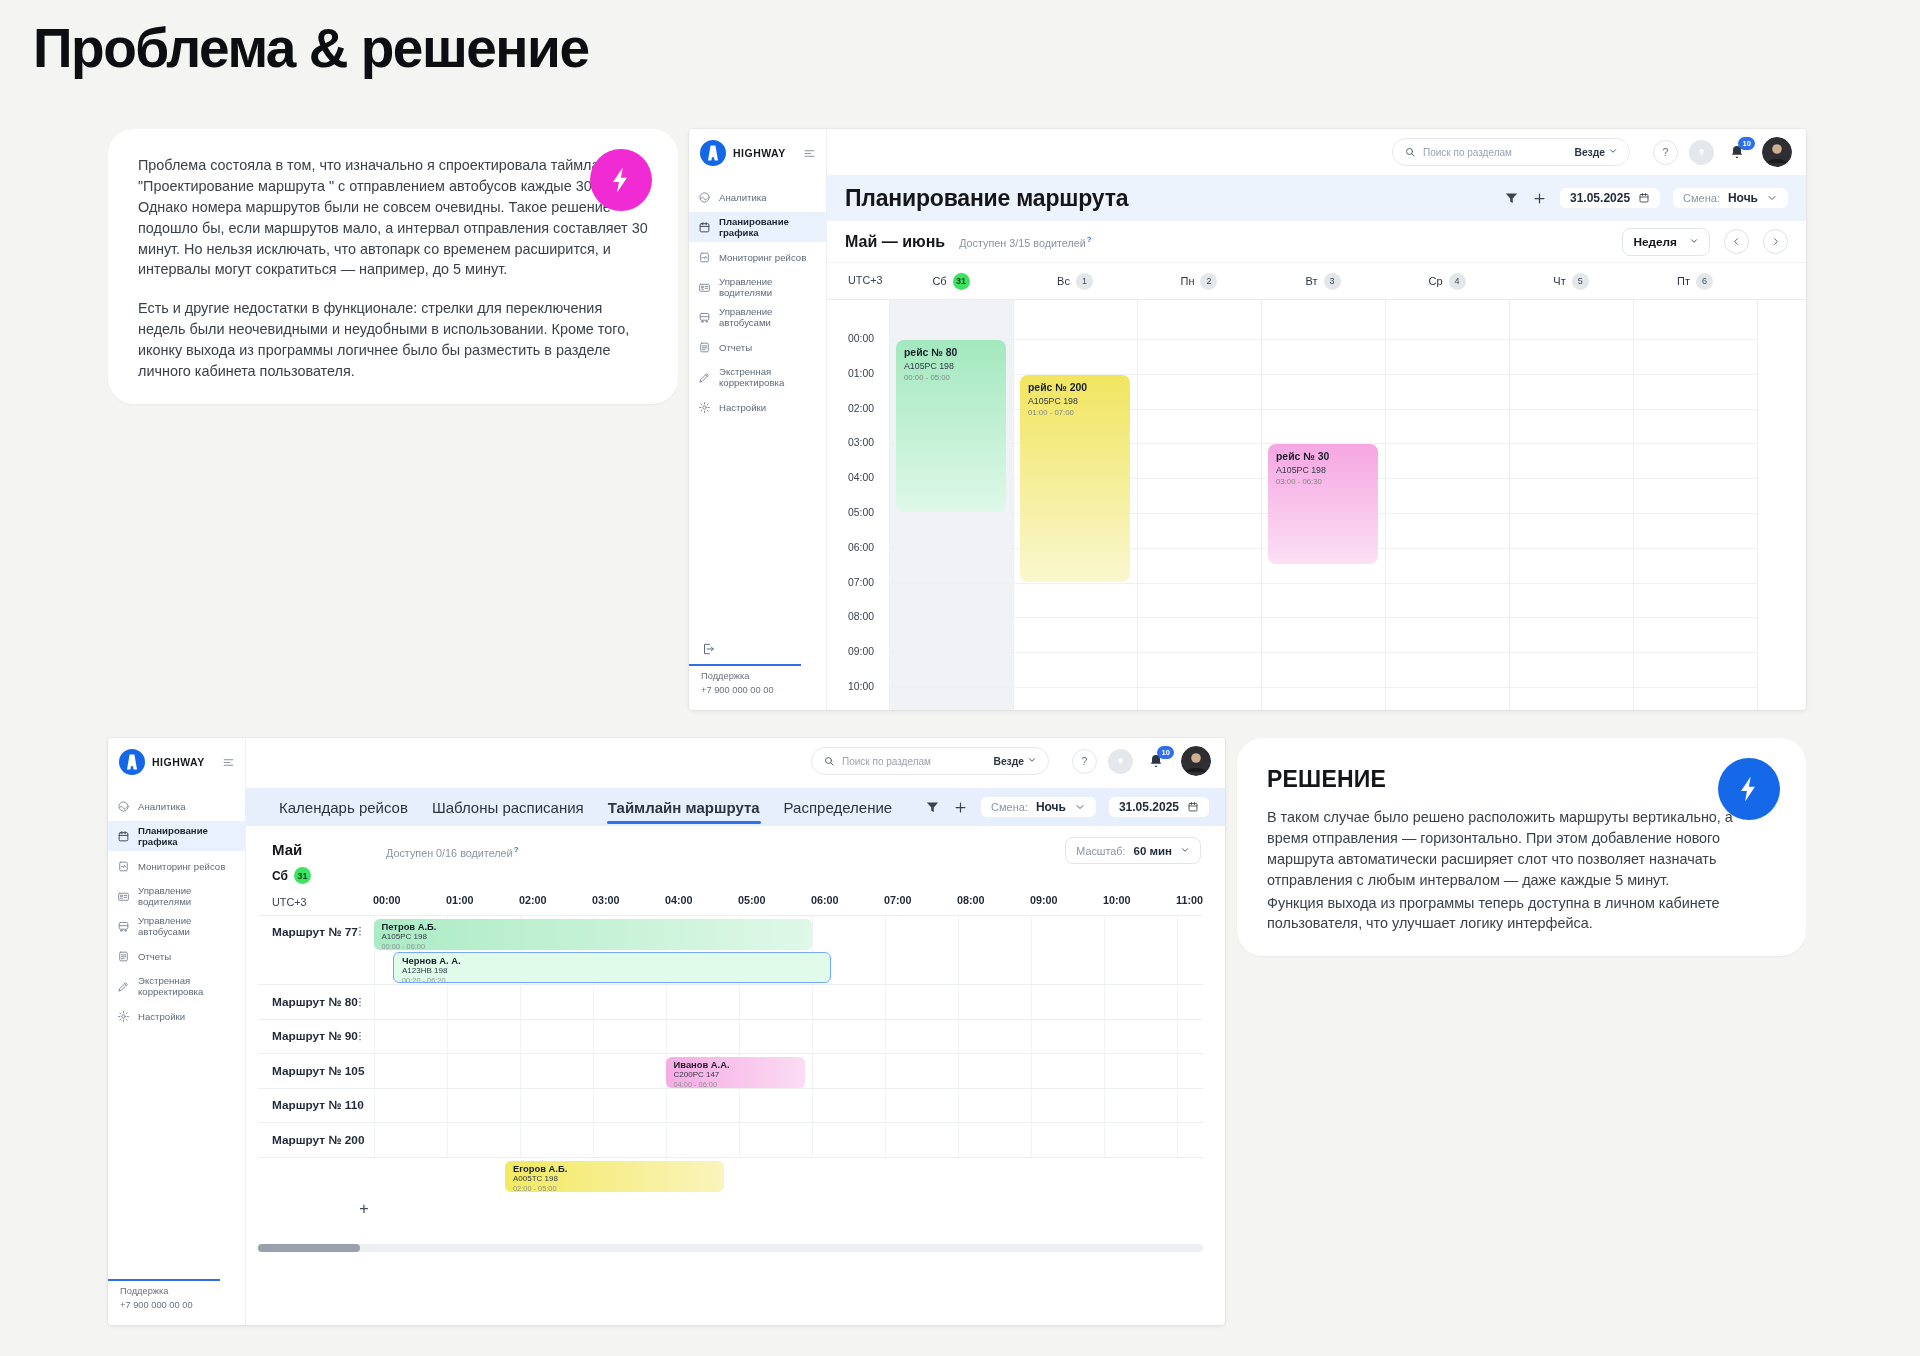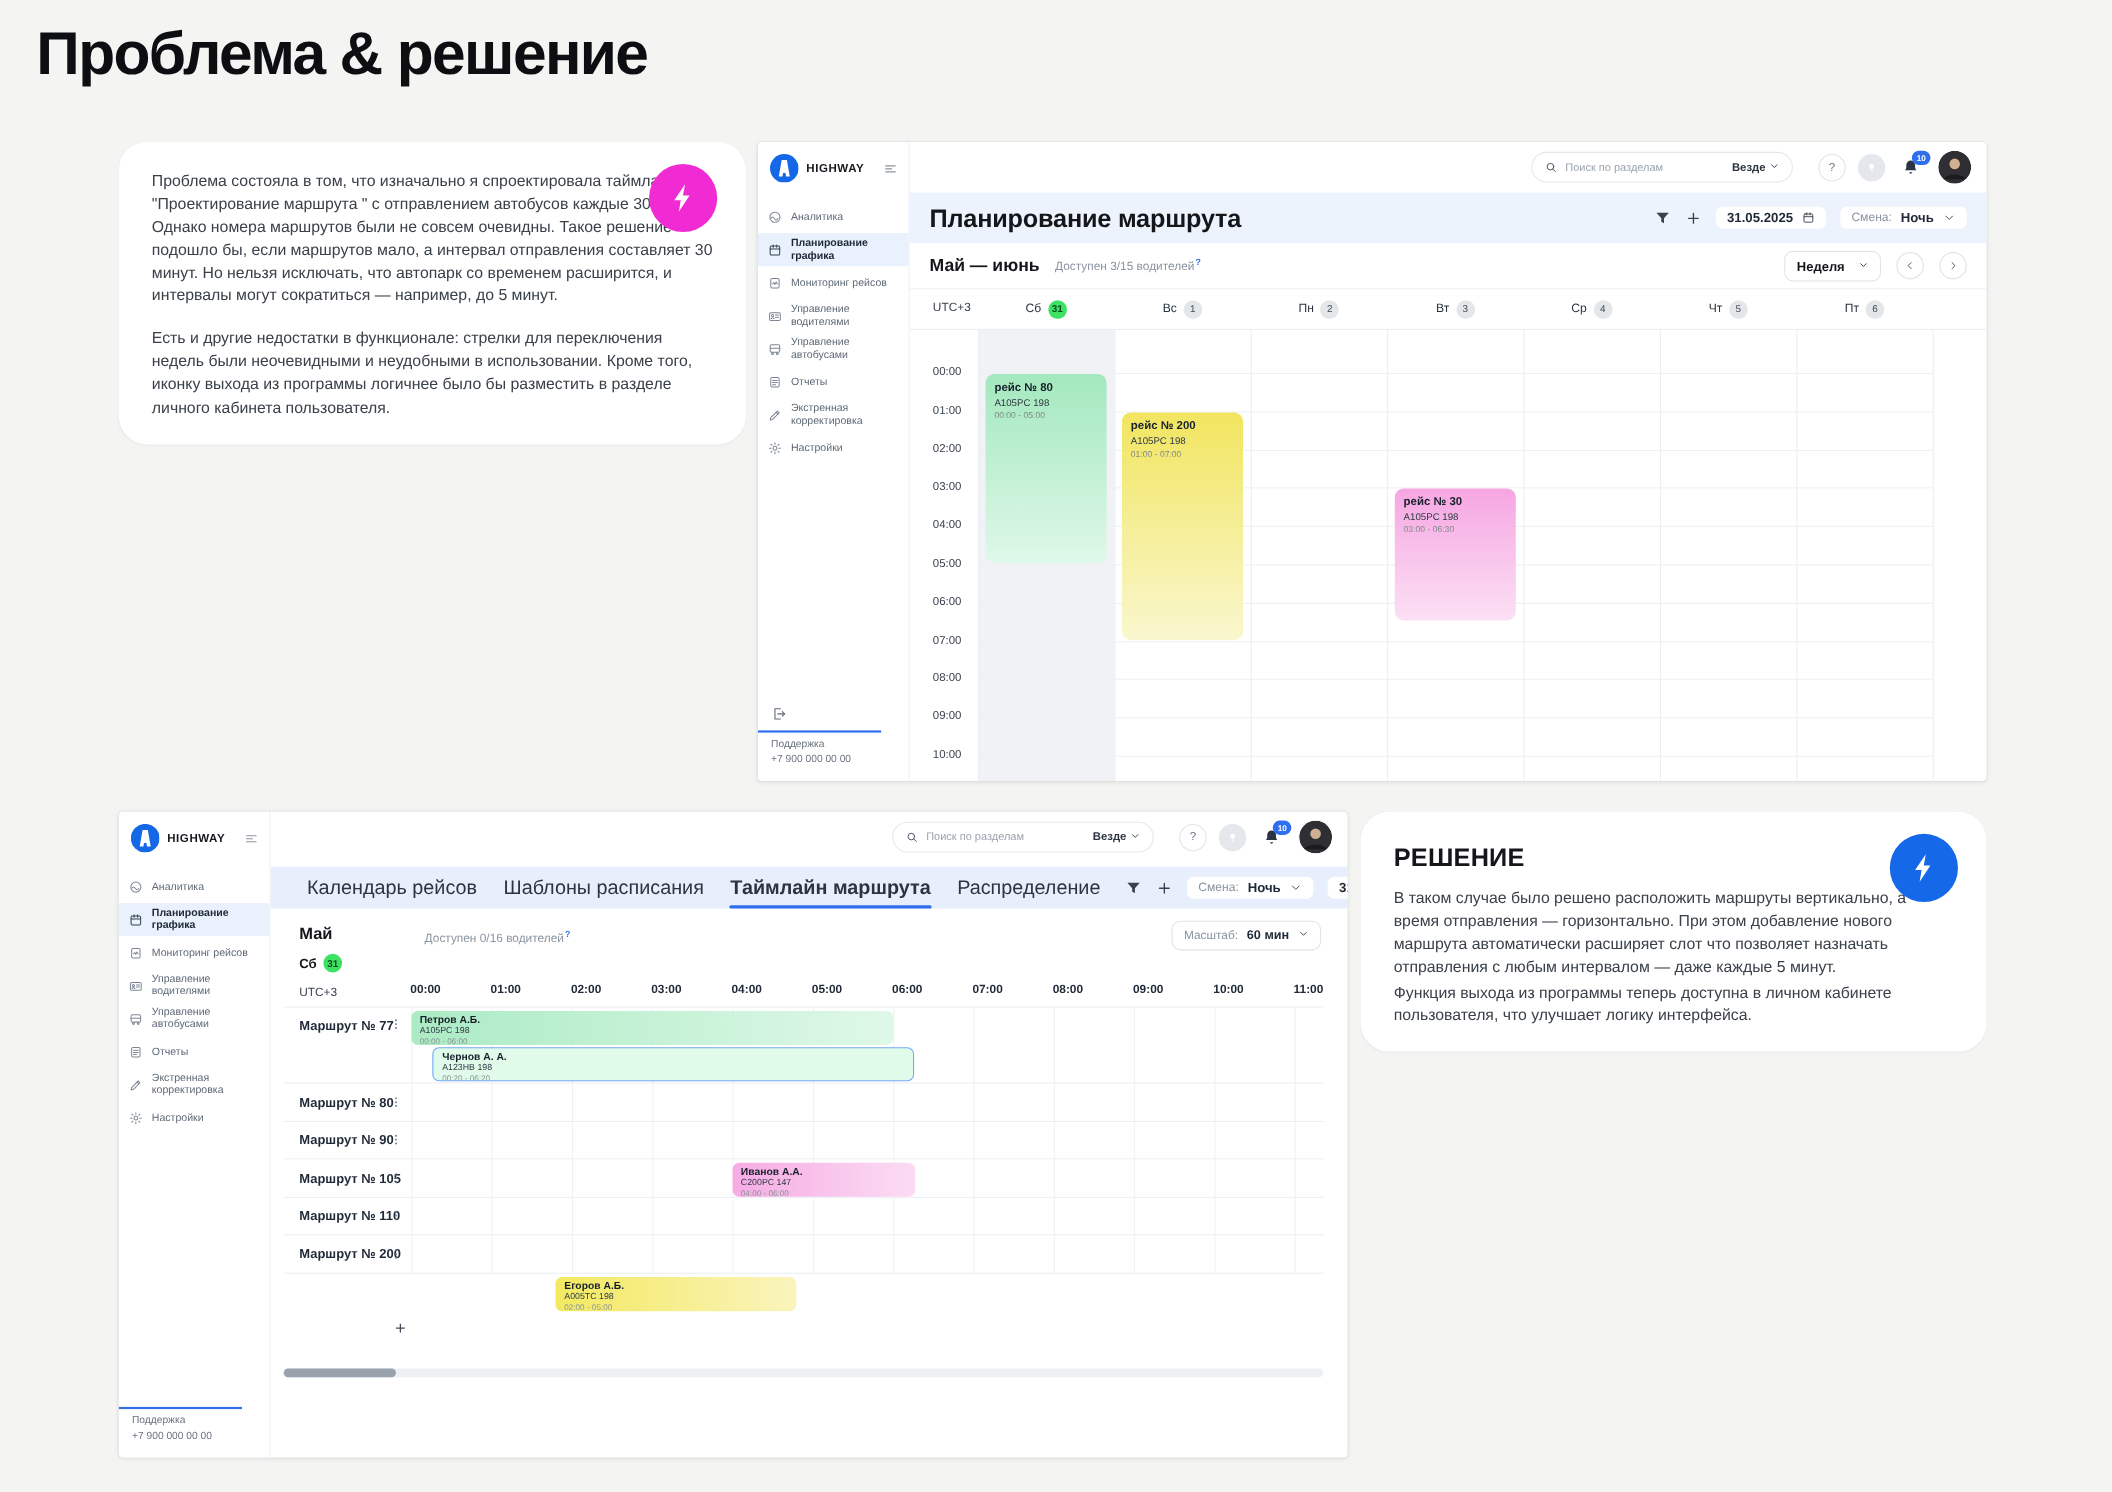--- a/index.html
+++ b/index.html
@@ -99,21 +99,21 @@
   .hline { position:absolute; left:0; right:0; height:1px; background:#EEF1F4; }
   .cal-event { position:absolute; width:110px; border-radius:8px; padding:7px 8px; overflow:hidden; cursor:pointer; }
   .ev-title { font-size:10.4px; font-weight:700; color:#17202A; margin-bottom:3px; white-space:nowrap; }
   .ev-sub { font-size:8.8px; color:#2F3A44; margin-bottom:2px; white-space:nowrap; }
   .ev-time { font-size:7.8px; color:#7E8A86; white-space:nowrap; }
   .ev-green  { background:linear-gradient(180deg,#A3E8BE,#DFF8E9); }
   .ev-yellow { background:linear-gradient(180deg,#F1E55F,#FAF7CF); }
   .ev-pink   { background:linear-gradient(180deg,#F6A6E2,#FBE0F4); }
   
   .tabs-bar { position:absolute; left:138px; right:0; top:50px; height:38px; background:#E8EFFC; display:flex; align-items:center; gap:22px; padding:0 16px 0 32px; }
-  .tab { font-size:18px; color:#2B3440; position:relative; cursor:pointer; padding:2px 1px; white-space:nowrap; }
+  .tab { font-size:15px; color:#2B3440; position:relative; cursor:pointer; padding:2px 1px; white-space:nowrap; }
   .tab.active { font-weight:700; }
   .tab.active::after { content:''; position:absolute; left:0; right:0; bottom:-6px; height:2.5px; border-radius:2px; background:#2F6FED; }
   .tabs-right { margin-left:auto; display:flex; align-items:center; gap:13px; }
   .tl-month { position:absolute; left:164px; top:103px; font-size:15px; font-weight:700; }
   .tl-avail { position:absolute; left:278px; top:107px; font-size:10.8px; color:#8A94A0; }
   .scale-box { position:absolute; right:24px; top:99px; border:1px solid #E0E5EA; border-radius:8px; height:27px; display:flex; align-items:center; gap:8px; padding:0 10px; font-size:10.8px; background:#fff; cursor:pointer; }
   .scale-box .lbl { color:#8A94A0; }
   .scale-box .val { font-weight:700; font-size:11.5px; color:#1F2937; }
   .tl-day { position:absolute; left:164px; top:129px; display:flex; gap:6px; align-items:center; font-size:12px; font-weight:700; }
   .tl-utc { position:absolute; left:164px; top:158px; font-size:10.8px; color:#39424E; }
@@ -735,21 +735,21 @@
         <div class="tl-event tlc-green" style="left: 115.5px; width: 438px; top: 3px;">
           <div class="tl-ev-title">Петров А.Б.</div>
           <div class="tl-ev-sub">A105PC 198</div>
           <div class="tl-ev-time">00:00 - 06:00</div>
         </div>
         <div class="tl-event tlc-mint" style="left: 135px; width: 438px; top: 36px;">
           <div class="tl-ev-title">Чернов А. А.</div>
           <div class="tl-ev-sub">A123HB 198</div>
           <div class="tl-ev-time">00:20 - 06:20</div>
         </div>
-        <div class="tl-event tlc-pink" style="left: 407.5px; width: 166px; top: 141px;">
+        <div class="tl-event tlc-pink" style="left: 407.5px; width: 139px; top: 141px;">
           <div class="tl-ev-title">Иванов А.А.</div>
           <div class="tl-ev-sub">C200PC 147</div>
           <div class="tl-ev-time">04:00 - 06:00</div>
         </div>
         <div class="tl-event tlc-yellow" style="left: 247px; width: 219px; top: 244.5px;">
           <div class="tl-ev-title">Егоров А.Б.</div>
           <div class="tl-ev-sub">A005TC 198</div>
           <div class="tl-ev-time">02:00 - 05:00</div>
         </div>
       </div>

